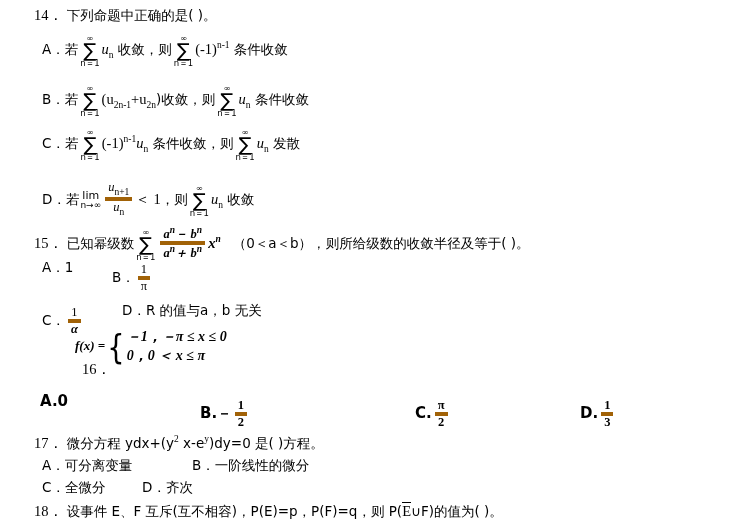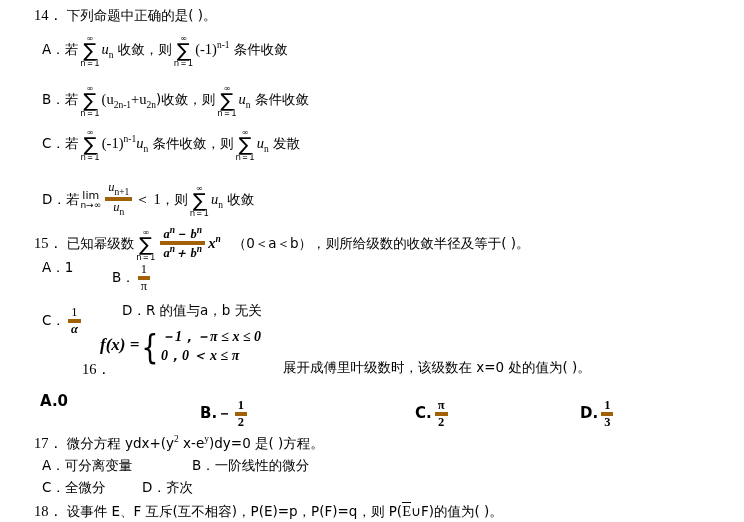--- a/index.html
+++ b/index.html
@@ -139,28 +139,25 @@
   </div>
 
   <div class="q" style="left:42px;top:295px;">
     <span class="cn">C．</span><span class="frac"><span class="n">1</span><span class="d bi">α</span></span>
   </div>
   <div class="q" style="left:122px;top:301px;">
     <span class="cn">D．R 的值与a，b 无关</span>
   </div>
 
   <div class="q" style="left:75px;top:328px;">
-    <span class="piece"><span class="bi" style="font-size:17px;margin-left:25px;">f(x) =</span><span class="brace">{</span><span class="pcases"><span class="bi" style="display:block;">－1，－π ≤ x ≤ 0</span><span class="bi" style="display:block;">0，0 ＜ x ≤ π</span></span></span>
+    <span class="piece"><span class="bi" style="font-size:13px;">f(x) =</span><span class="brace">{</span><span class="pcases"><span class="bi" style="display:block;">－1，－π ≤ x ≤ 0</span><span class="bi" style="display:block;">0，0 ＜ x ≤ π</span></span></span>
   </div>
 
   <div class="q" style="left:34px;top:360px;margin-left:48px;">
     <span class="num">16．</span>
-  </div>
-  <div class="q" style="left:283px;top:358px;">
-    <span class="cn">展开成傅里叶级数时，该级数在 x=0 处的值为(      )。</span>
   </div>
 
   <div class="q" style="left:40px;top:392px;">
     <span class="cn b" style="font-size:15px;">A.0</span>
   </div>
   <div class="q" style="left:200px;top:388px;">
     <span class="cn b" style="font-size:15px;">B.</span><span class="b">－</span><span class="frac"><span class="n b">1</span><span class="d b">2</span></span>
   </div>
   <div class="q" style="left:415px;top:388px;">
     <span class="cn b" style="font-size:15px;">C.</span><span class="frac"><span class="n b">π</span><span class="d b">2</span></span>

